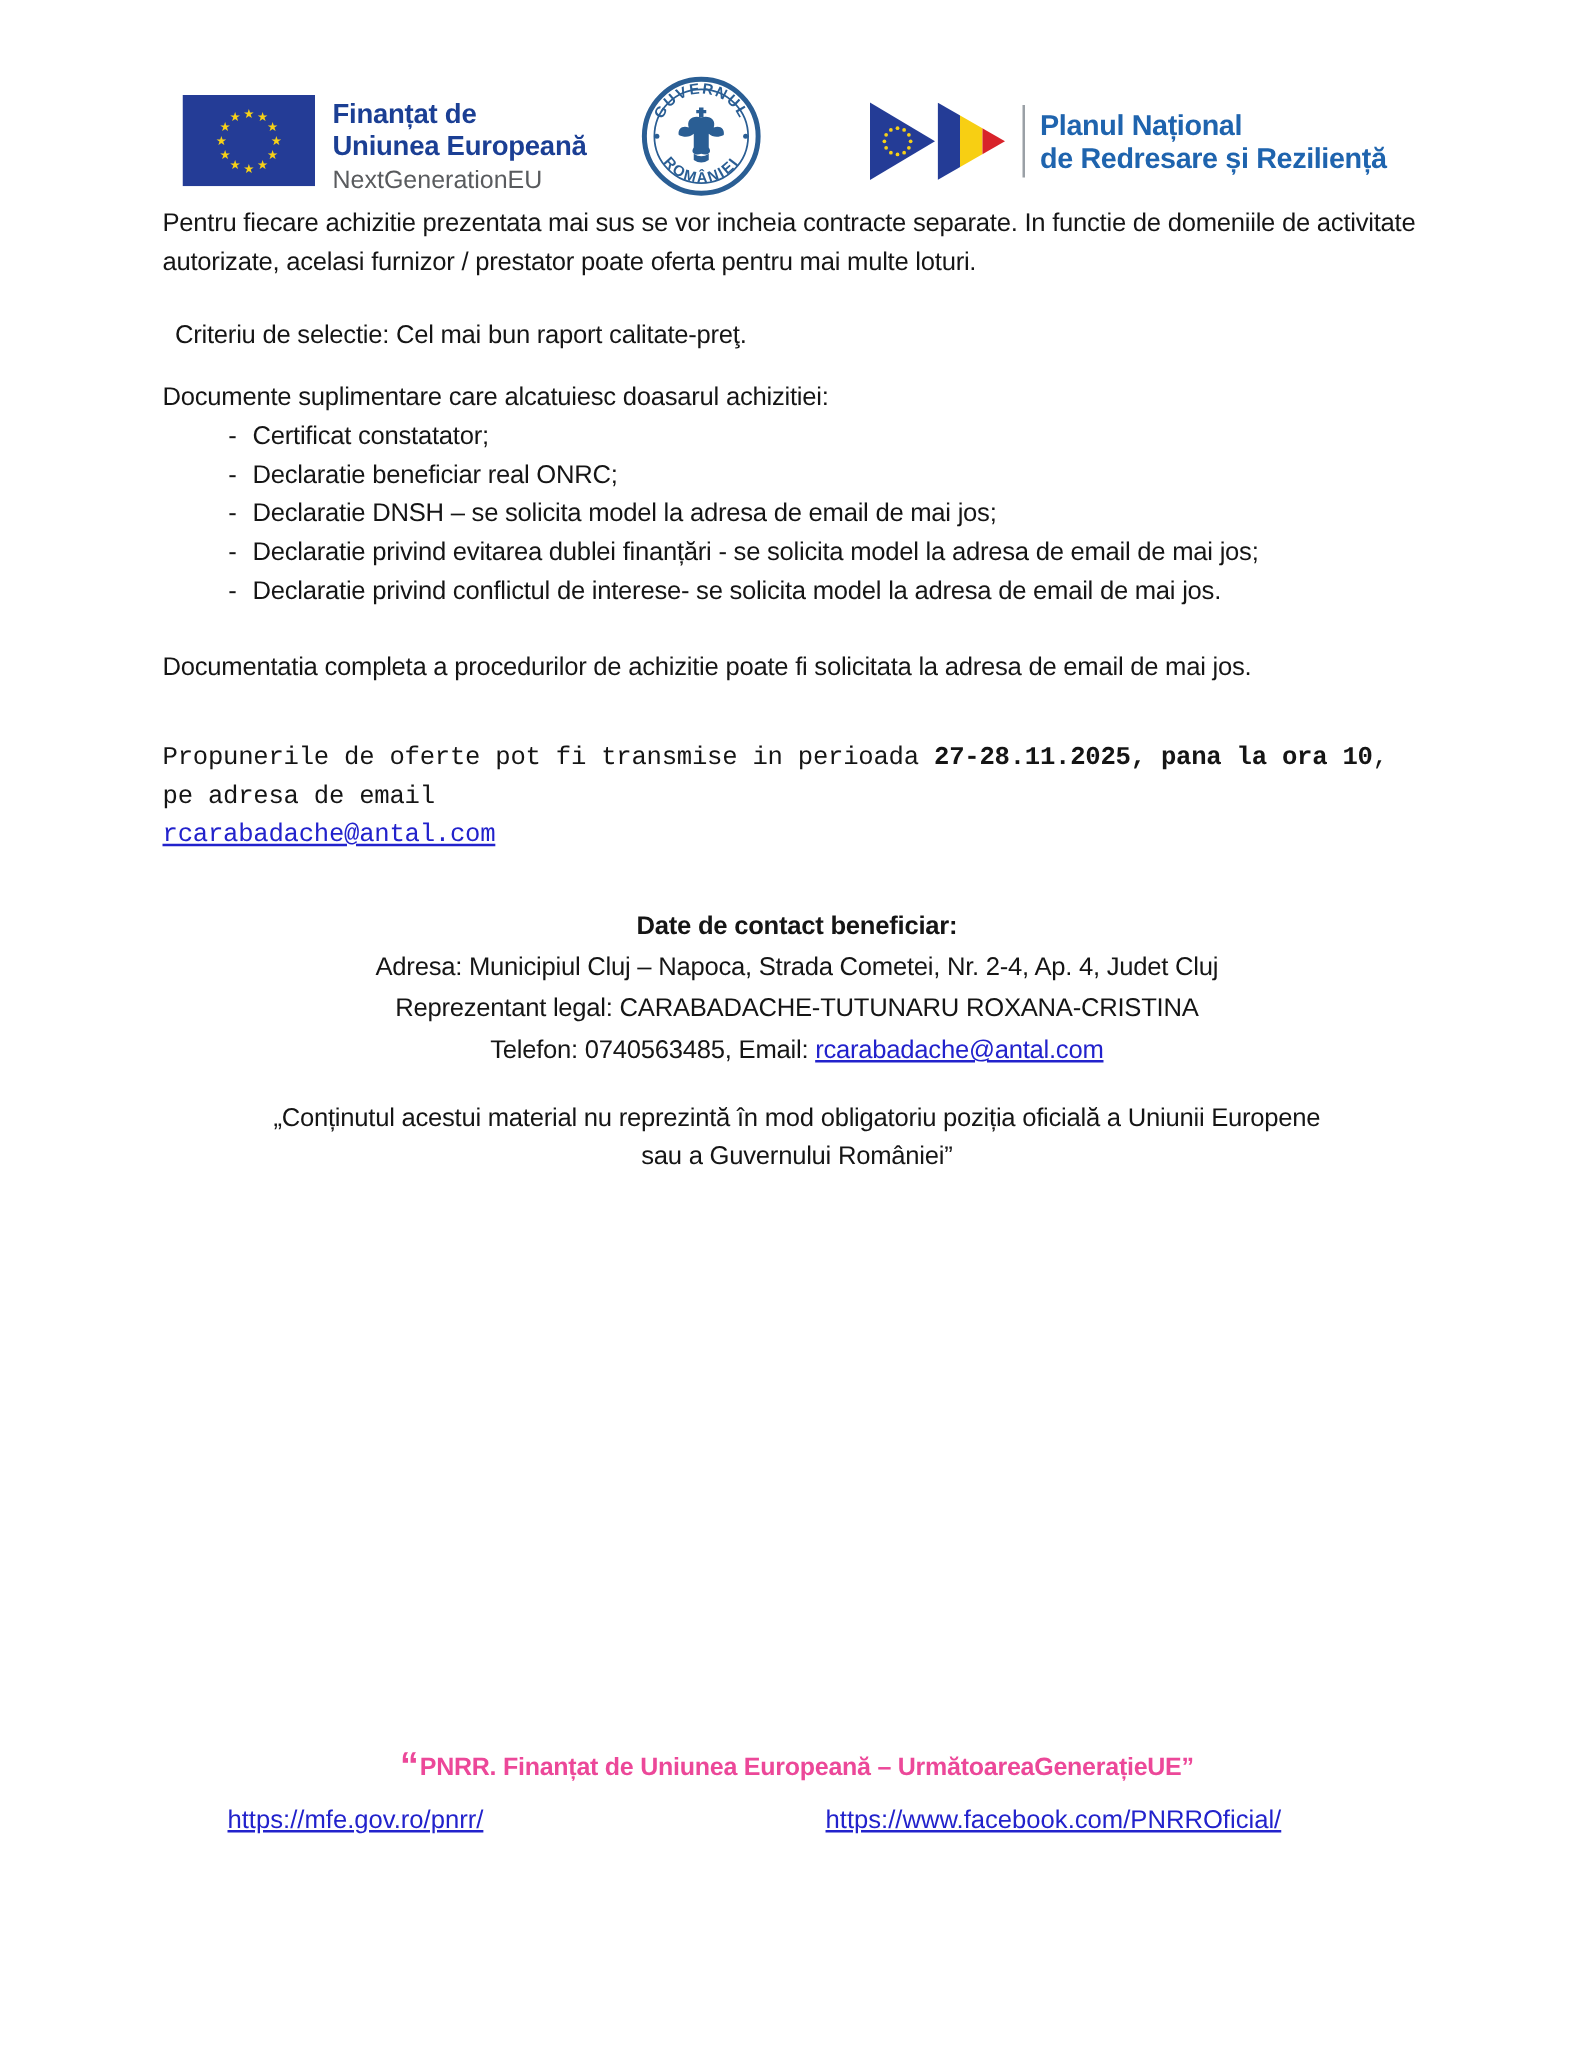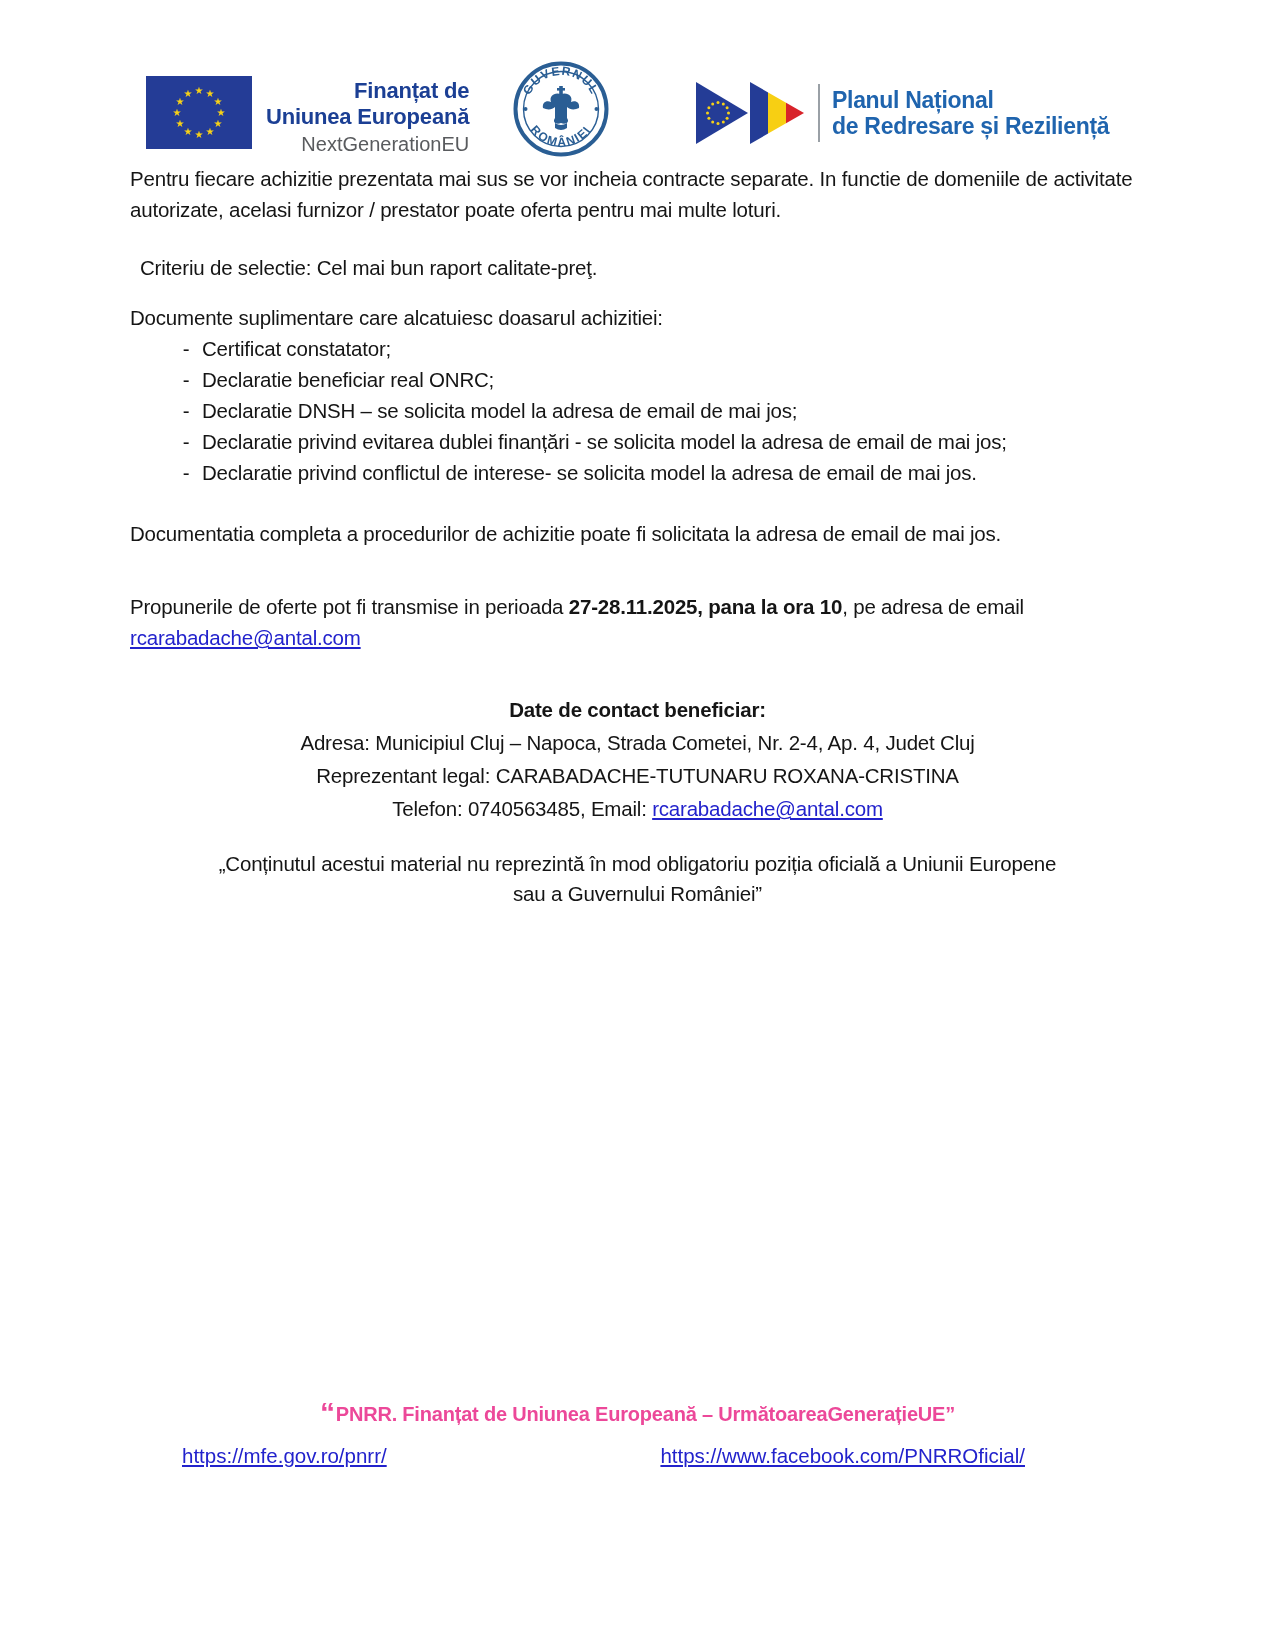--- a/index.html
+++ b/index.html
@@ -12,39 +12,39 @@
     font-family:"Liberation Sans","DejaVu Sans",sans-serif;
     color:#151515;
     overflow:hidden;
   }
   
   .logos { position:relative; height:163px; margin:0 130px; }
   .eu-logo { position:absolute; left:16px; top:76px; display:flex; align-items:flex-start; }
   .eu-logo .flag { flex:0 0 auto; }
   .eu-text { margin-left:14px; padding-top:2px; }
   .eu-text .l1, .eu-text .l2 {
-    font-weight:bold; color:#1b3f94; font-size:22px; line-height:26px; letter-spacing:-0.2px;text-align:right;
+    font-weight:bold; color:#1b3f94; font-size:22px; line-height:26px; letter-spacing:-0.2px;
   }
-  .eu-text .l3 { color:#595b5e; font-size:20px; line-height:26px; margin-top:1px;text-align:right; }
+  .eu-text .l3 { color:#595b5e; font-size:20px; line-height:26px; margin-top:1px; }
   .gov-seal { position:absolute; left:382px; top:60px; }
   .pnrr-logo { position:absolute; left:564px; top:78px; display:flex; align-items:center; }
   .pnrr-divider { width:2px; height:58px; background:#9aa0a6; margin:0 12px 0 6px; }
   .pnrr-text .l1, .pnrr-text .l2 {
     font-weight:bold; color:#1f64ae; font-size:23px; line-height:26px; letter-spacing:-0.3px;
   }
   
   .main { margin:0 130px; font-size:20.5px; letter-spacing:-0.2px; }
   .para1 { line-height:31px; }
   .criteriu { margin-top:27px; line-height:31px;margin-left:10px; }
   .doc-intro { margin-top:19px; line-height:31px; }
   .doc-list { list-style:none; }
   .doc-item { display:flex; line-height:31px; }
   .doc-item .dash { width:32px; text-align:center; flex:0 0 auto; margin-left:40px; }
   .documentatia { margin-top:30px; line-height:31px; }
-  .proposals { margin-top:42px; line-height:31px; }
+  .proposals { margin-top:42px; line-height:31px;font-family:Liberation Mono, monospace; }
   .proposals b { letter-spacing:-0.2px; }
   a.link { color:#2222cc; text-decoration:underline; cursor:pointer;text-align:right; }
   .contact { margin-top:40px; text-align:center; }
   .contact > div { line-height:33px; }
   .contact .heading { font-weight:bold; }
   .disclaimer { margin:24px auto 0; max-width:860px; text-align:center; line-height:30px; }
   
   .footer { position:absolute; left:130px; right:130px; top:1396px; }
   .slogan { text-align:center; color:#ec4899; font-weight:bold; font-size:20px; letter-spacing:-0.2px; }
   .slogan .bigquote { font-size:30px; vertical-align:-2px; margin-right:1px; }

